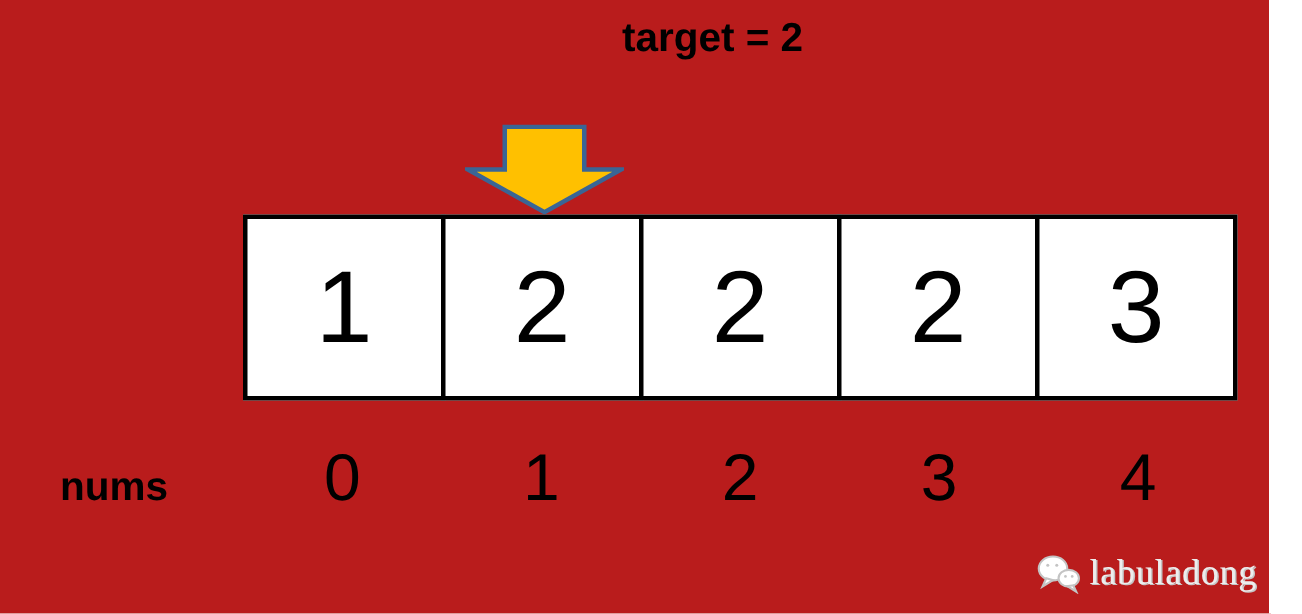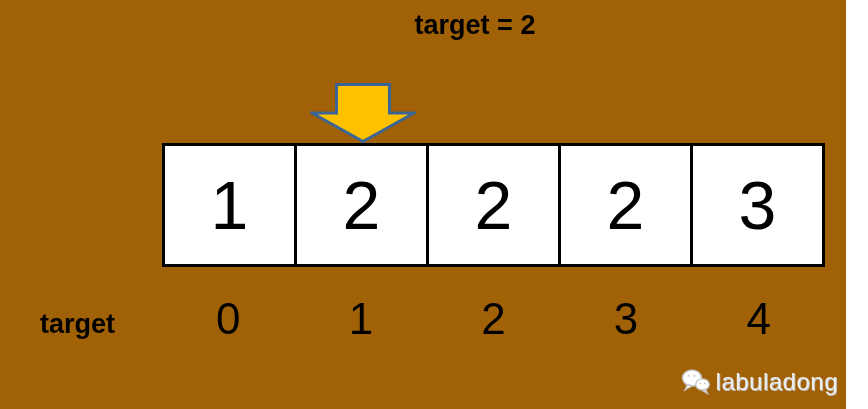--- a/index.html
+++ b/index.html
@@ -5,21 +5,21 @@
   html, body {
     margin: 0;
     padding: 0;
     background: #ffffff;
     font-family: "Liberation Sans", sans-serif;
   }
   .canvas {
     position: relative;
     width: 846px;
     height: 409px;
-    background: #a16207;
+    background: #b91c1c;
     overflow: hidden;
     color: var(--text, #000);
   }
 
   
   .title {
     position: absolute;
     top: 10px;
     left: 475px;
     transform: translateX(-50%);
@@ -104,20 +104,21 @@
     color: var(--text, #000);
   }
 
   
   .watermark {
     position: absolute;
     right: 8px;
     bottom: 13px;
     display: flex;
     gap: 5px;
+    font-family: Liberation Serif, serif;
   }
   .watermark-text {
     font-size: 24px;
     color: var(--watermark-text, #ebebeb);
     text-shadow: 1px 1px 0 var(--watermark-shadow, #c0c0c0);
     letter-spacing: 0.5px;
   }
   .wechat-icon { display: block; }
   .wechat-icon .bubble {
     fill: #ffffff;
@@ -139,21 +140,21 @@
 
 
   <div class="array-row">
     <div class="cell">1</div>
     <div class="cell">2</div>
     <div class="cell">2</div>
     <div class="cell">2</div>
     <div class="cell">3</div>
   </div>
 
-  <div class="index-label">target</div>
+  <div class="index-label">nums</div>
 
   <div class="index-row">
     <div class="index-cell">0</div>
     <div class="index-cell">1</div>
     <div class="index-cell">2</div>
     <div class="index-cell">3</div>
     <div class="index-cell">4</div>
   </div>
 
   <div class="watermark">

